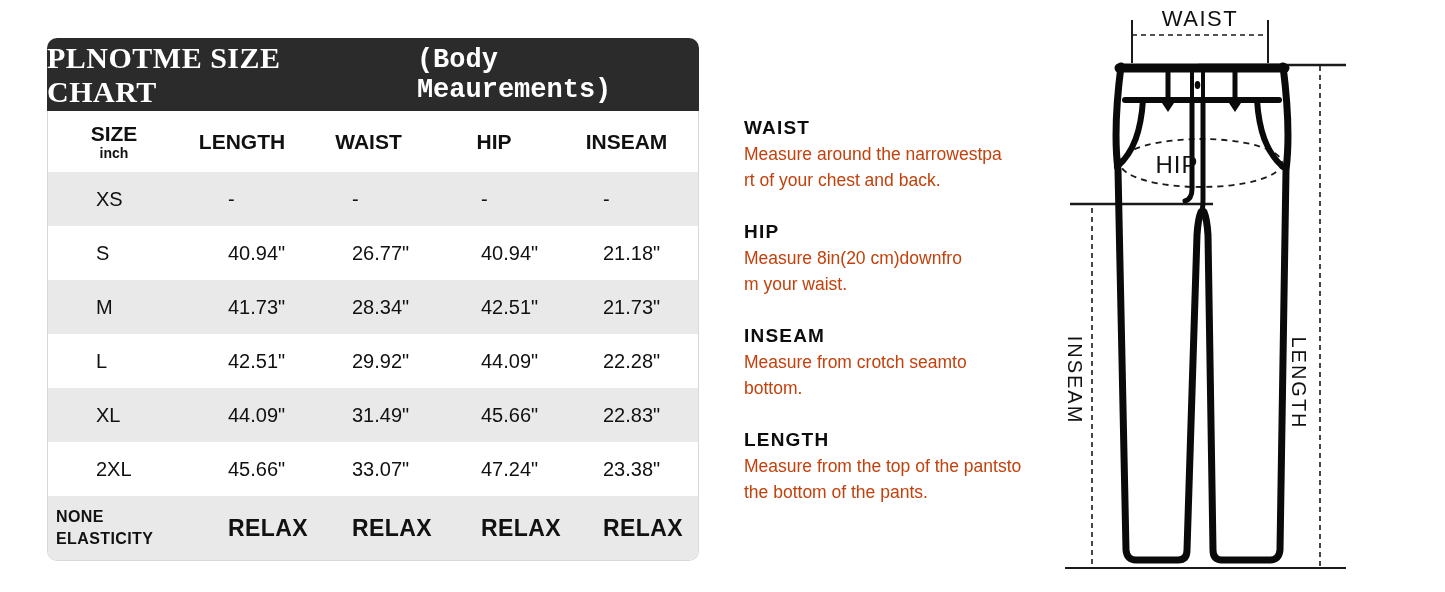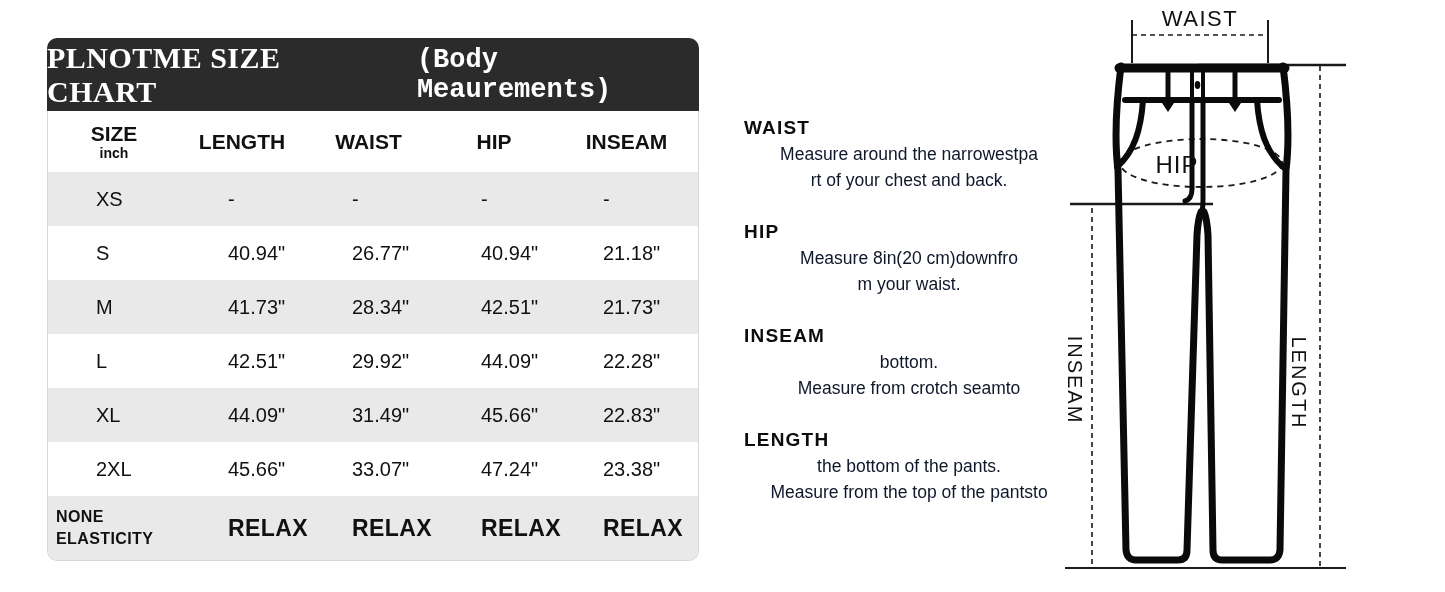--- a/index.html
+++ b/index.html
@@ -40,21 +40,21 @@
   tr.last-row td { font-weight:700; font-size:23px; letter-spacing:.4px; }
   tr.last-row td.size-cell { font-size:16px; line-height:1.35; padding:4px 8px; }
 
   
   .guide { position:absolute; left:744px; top:115px; width:330px; }
   .guide-section { margin-bottom:26px; }
   .guide-heading {
     font-size:19px; font-weight:700; letter-spacing:1.2px; color:#0d0d0d;
     line-height:26px;
   }
-  .guide-line { font-size:17.5px; color:#0f172a; line-height:26px;text-align:center; }
+  .guide-line { font-size:17.5px; color:#c2410c; line-height:26px; }
 
   
   .diagram { position:absolute; left:1040px; top:0; }
 </style>
 </head>
 <body>
 
 <div class="canvas">
 
   <div class="size-chart">
@@ -144,27 +144,27 @@
       <div class="guide-line">Measure around the narrowestpa</div>
       <div class="guide-line">rt of your chest and back.</div>
     </div>
     <div class="guide-section">
       <div class="guide-heading">HIP</div>
       <div class="guide-line">Measure 8in(20 cm)downfro</div>
       <div class="guide-line">m your waist.</div>
     </div>
     <div class="guide-section">
       <div class="guide-heading">INSEAM</div>
+      <div class="guide-line">Measure from crotch seamto</div>
       <div class="guide-line">bottom.</div>
-      <div class="guide-line">Measure from crotch seamto</div>
     </div>
     <div class="guide-section">
       <div class="guide-heading">LENGTH</div>
+      <div class="guide-line">Measure from the top of the pantsto</div>
       <div class="guide-line">the bottom of the pants.</div>
-      <div class="guide-line">Measure from the top of the pantsto</div>
     </div>
   </div>
 
   <svg class="diagram" width="405" height="592" viewBox="0 0 405 592">
 
     <g stroke="#1a1a1a" fill="none">
       <line x1="92" y1="20" x2="92" y2="63" stroke-width="2"></line>
       <line x1="228" y1="20" x2="228" y2="63" stroke-width="2"></line>
       <line x1="92" y1="35" x2="228" y2="35" stroke-width="1.6" stroke-dasharray="5,4"></line>
       <line x1="158" y1="65" x2="306" y2="65" stroke-width="2.5"></line>

